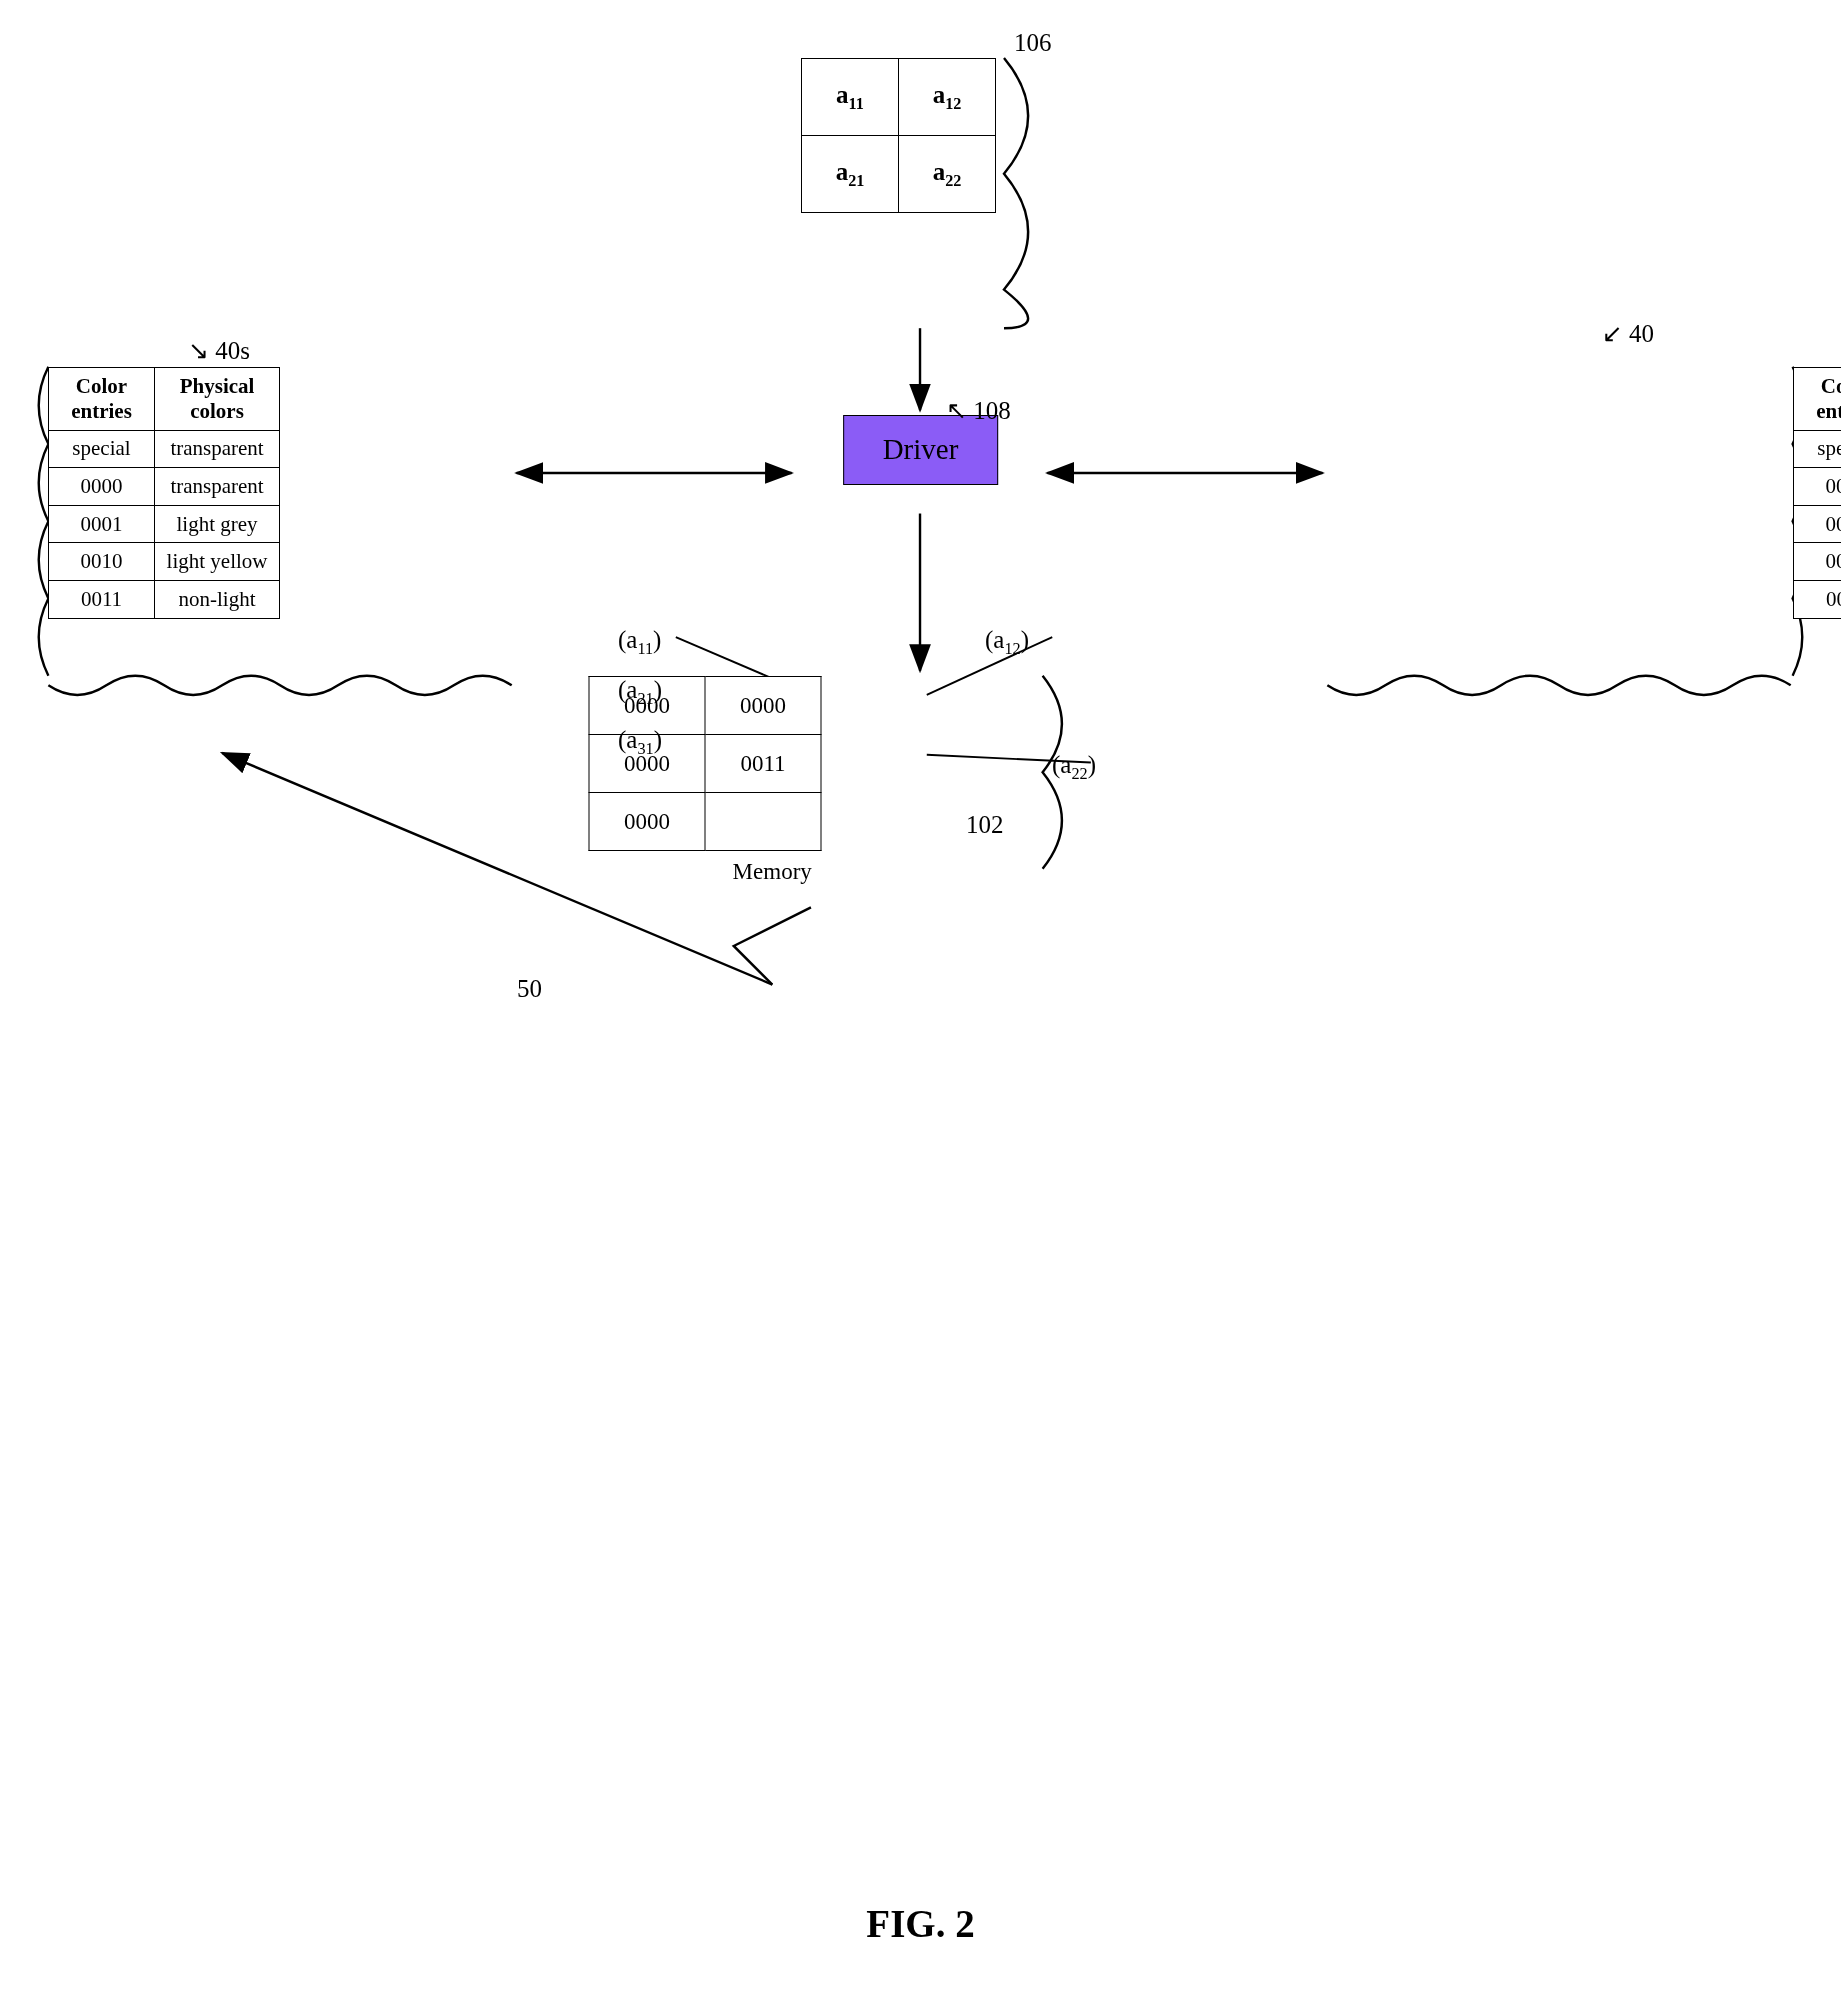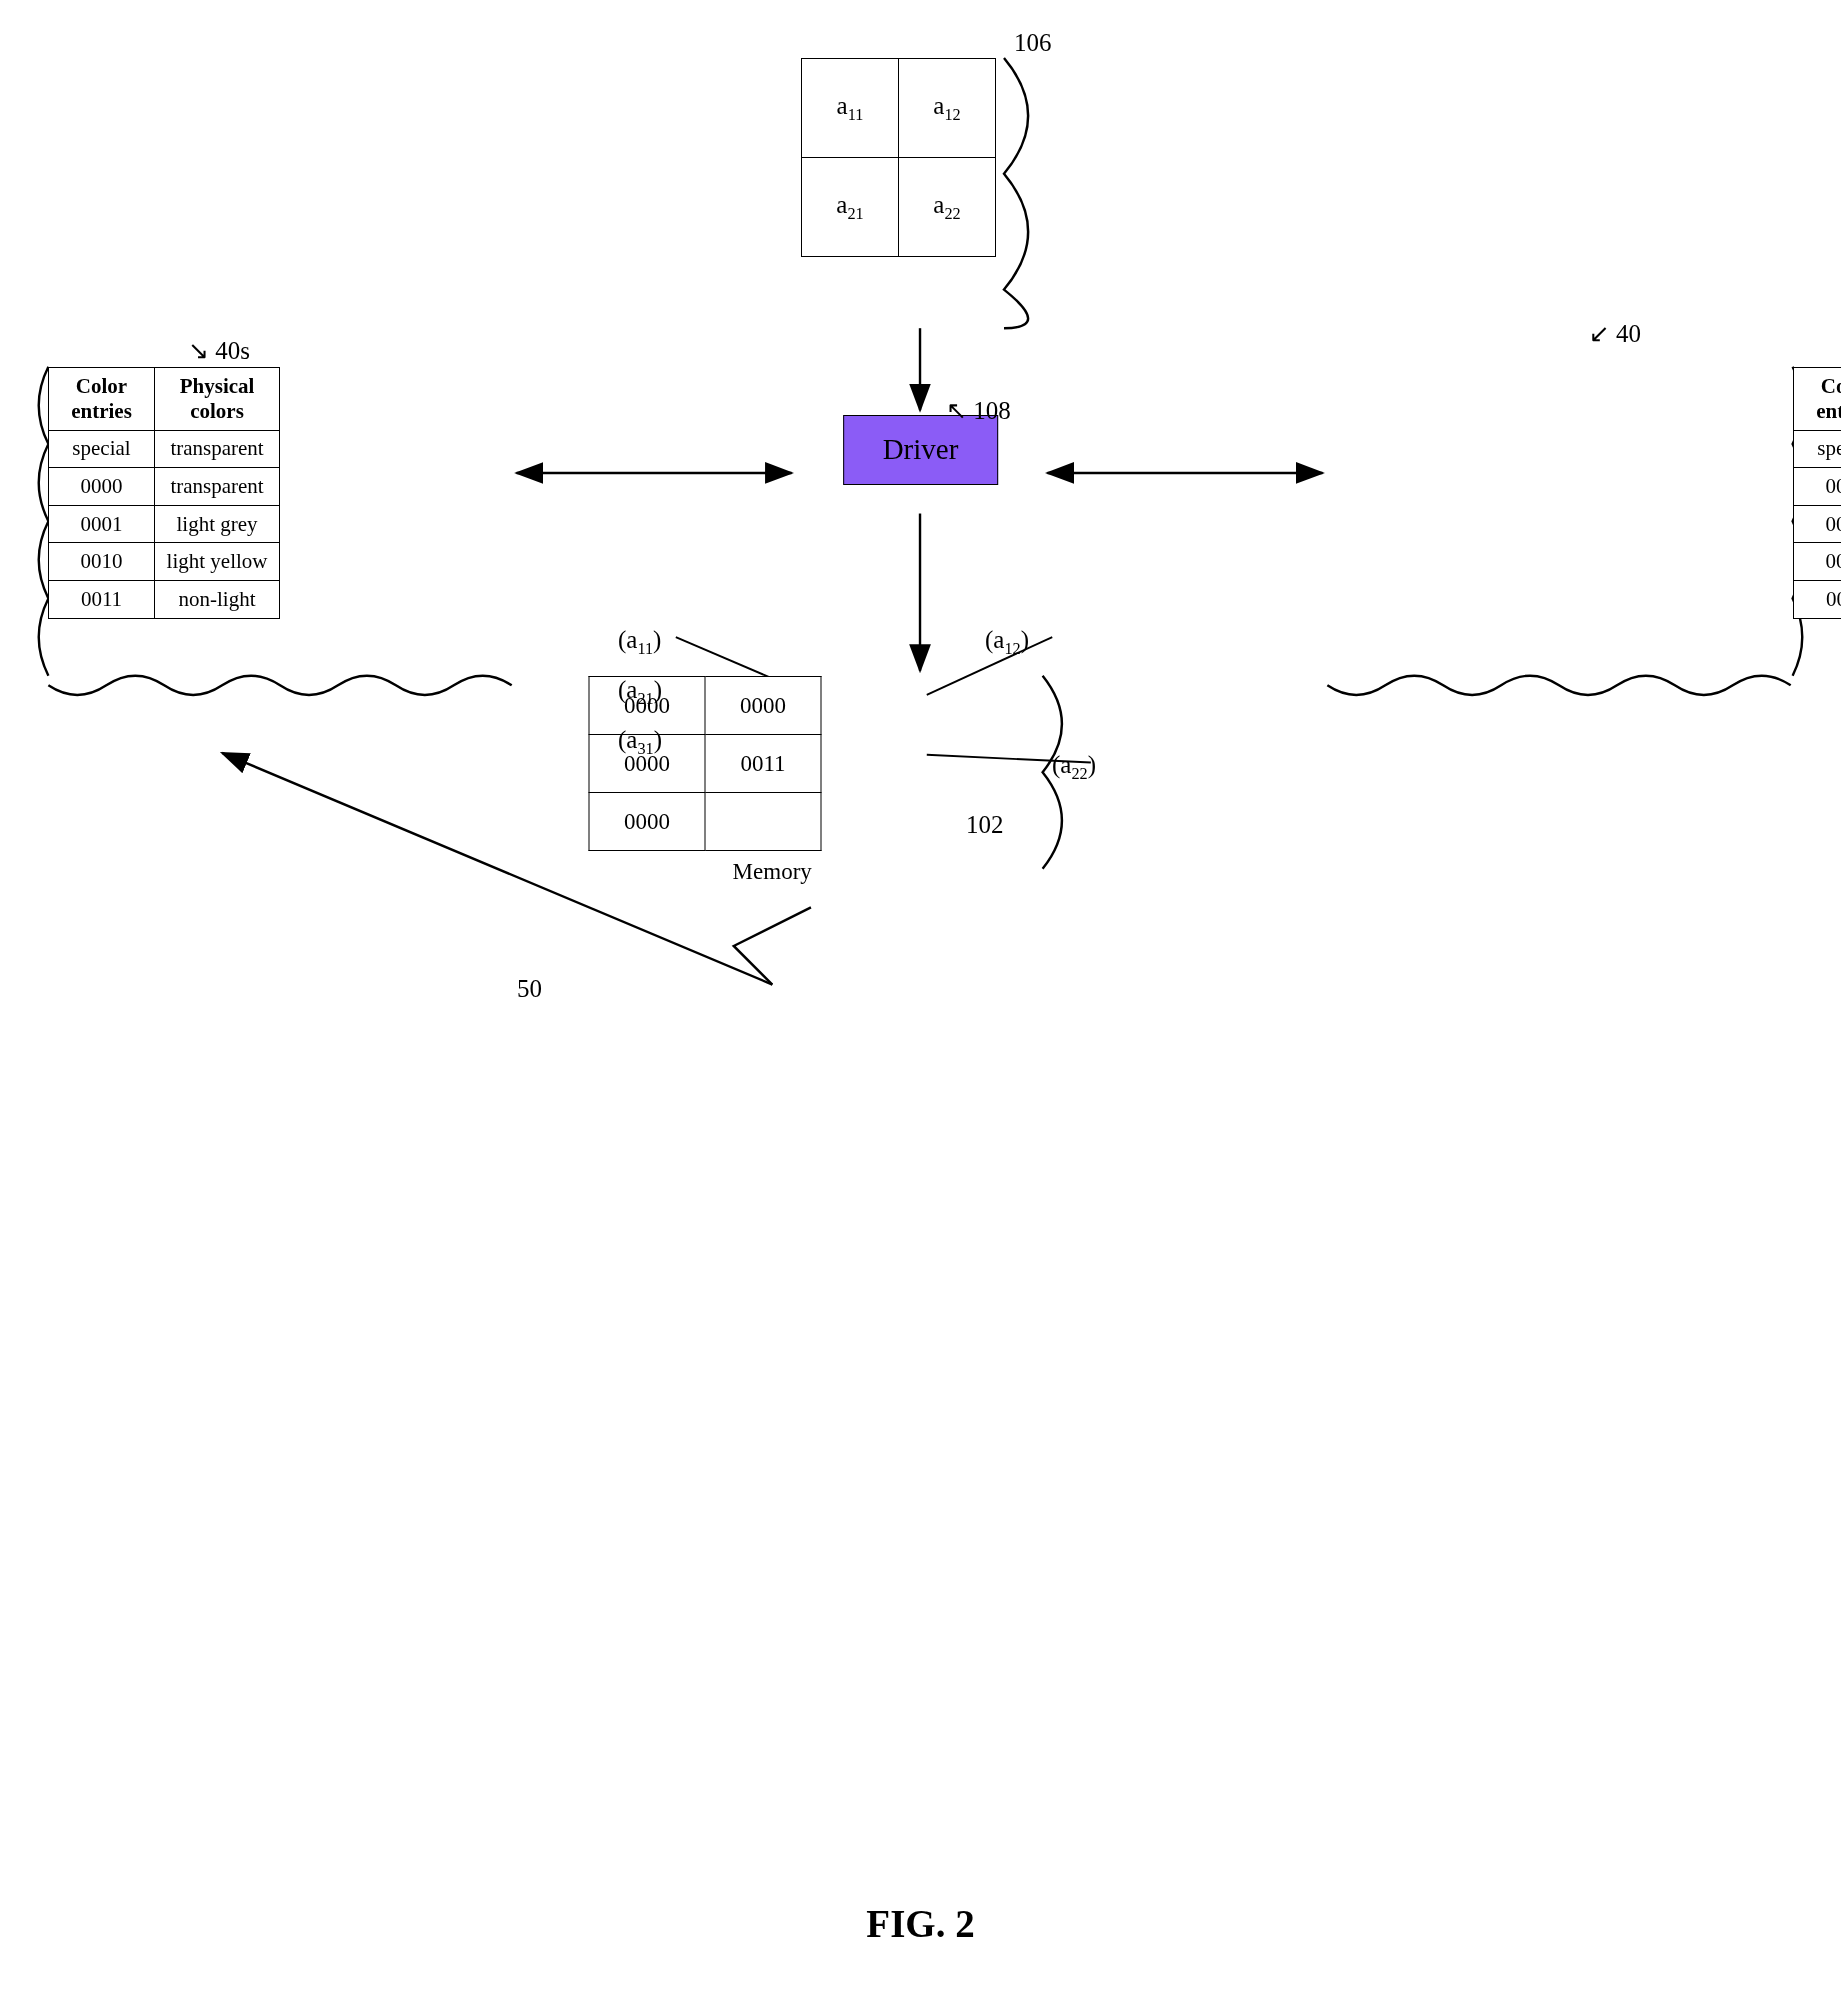--- a/index.html
+++ b/index.html
@@ -72,25 +72,26 @@
       left: 50%;
       transform: translateX(-50%);
     }
     #display-grid table {
       border-collapse: collapse;
       background: #fff;
     }
     #display-grid td {
       border: 1.9px solid #000;
       width: 97px;
-      height: 99px;
+      height: 77px;
       text-align: center;
       font-size: 25px;
       font-family: 'Times New Roman', Times, serif;
       position: relative;
+      font-weight: bold;
     }
 
     
     #driver-box {
       position: absolute;
       top: 415px;
       left: 50%;
       transform: translateX(-50%);
       border: 1.9px solid #000;
       padding: 17.4px 39px;
@@ -228,21 +229,21 @@
         <td>a<sub>22</sub></td>
       </tr>
     </tbody>
       </table>
   </div>
 
   <div class="label" style="top:336px; left:188px;">
     ↘ <span>40s</span>
   </div>
 
-  <div class="label" style="top:319px; right:200px;margin-left:44px;">
+  <div class="label" style="top:319px; right:187px;margin-left:44px;">
     ↙ <span>40</span>
   </div>
 
   <div class="wavy-container" id="palette-left">
     <table class="palette-table">
       <tbody>
           <tr>
         <th>Color<br>entries</th>
         <th>Physical<br>colors</th>
       </tr>

